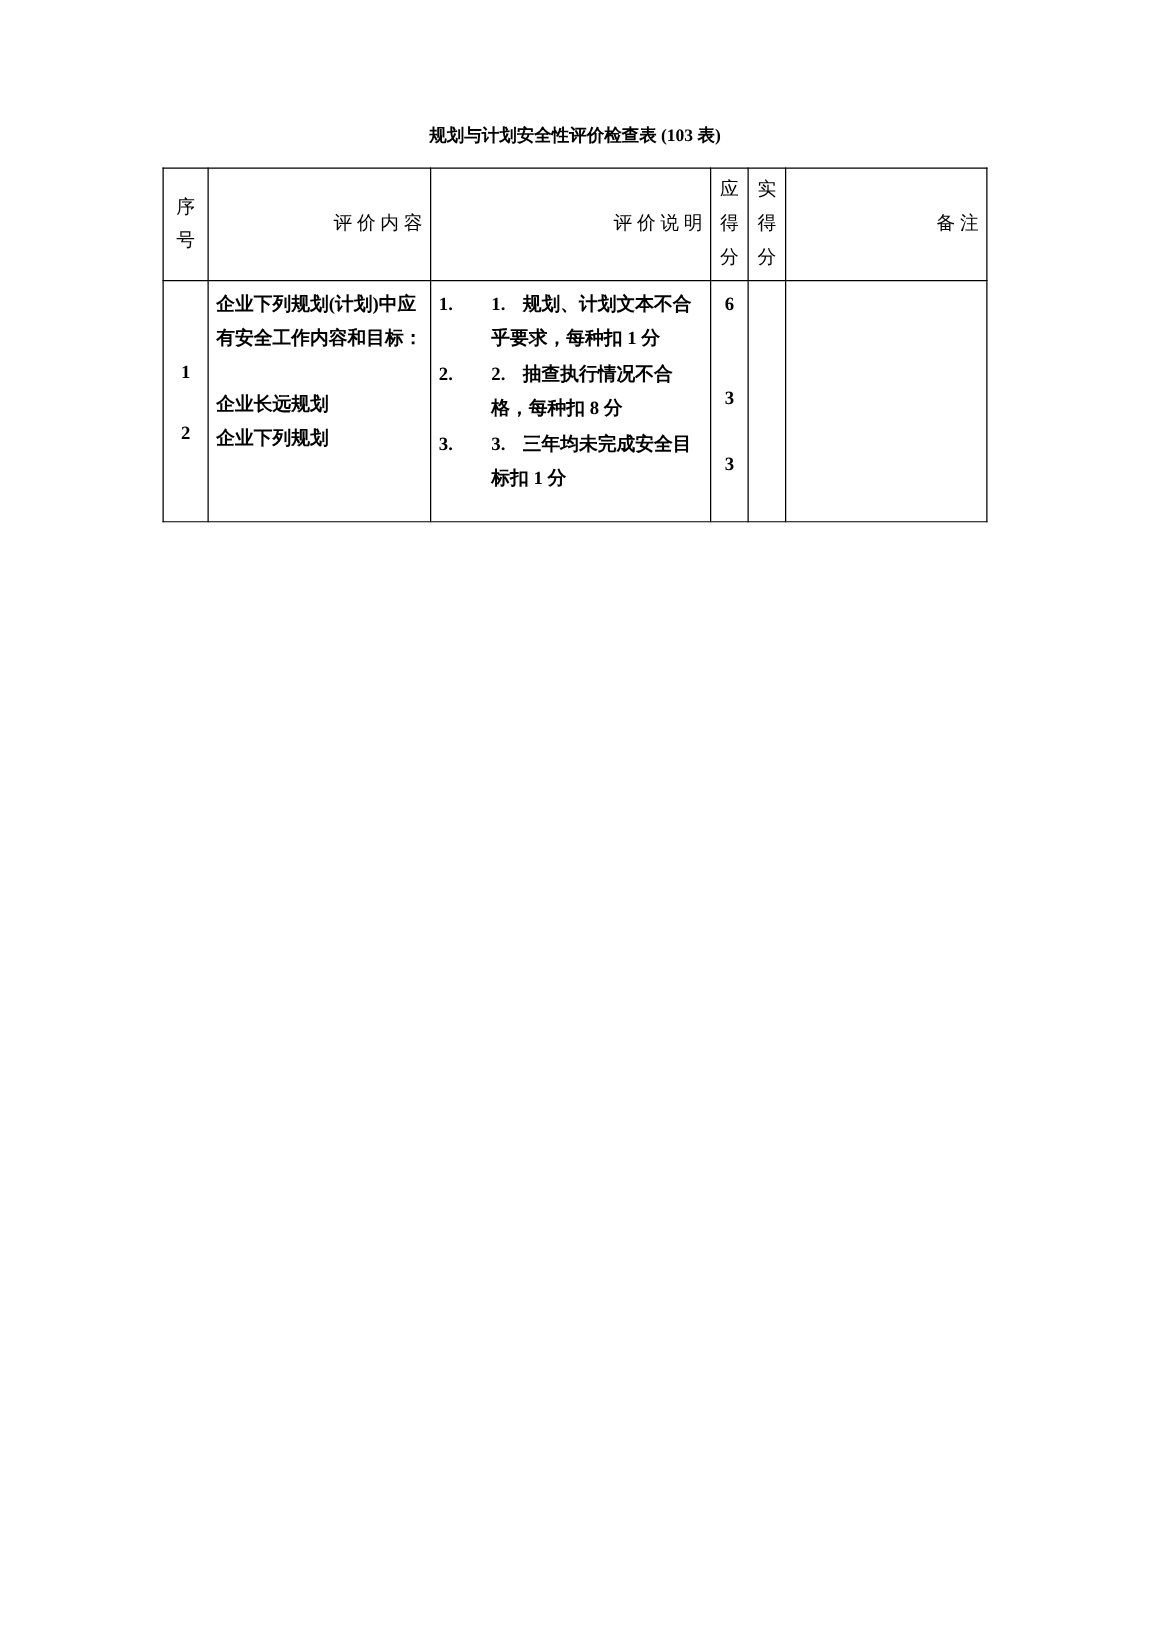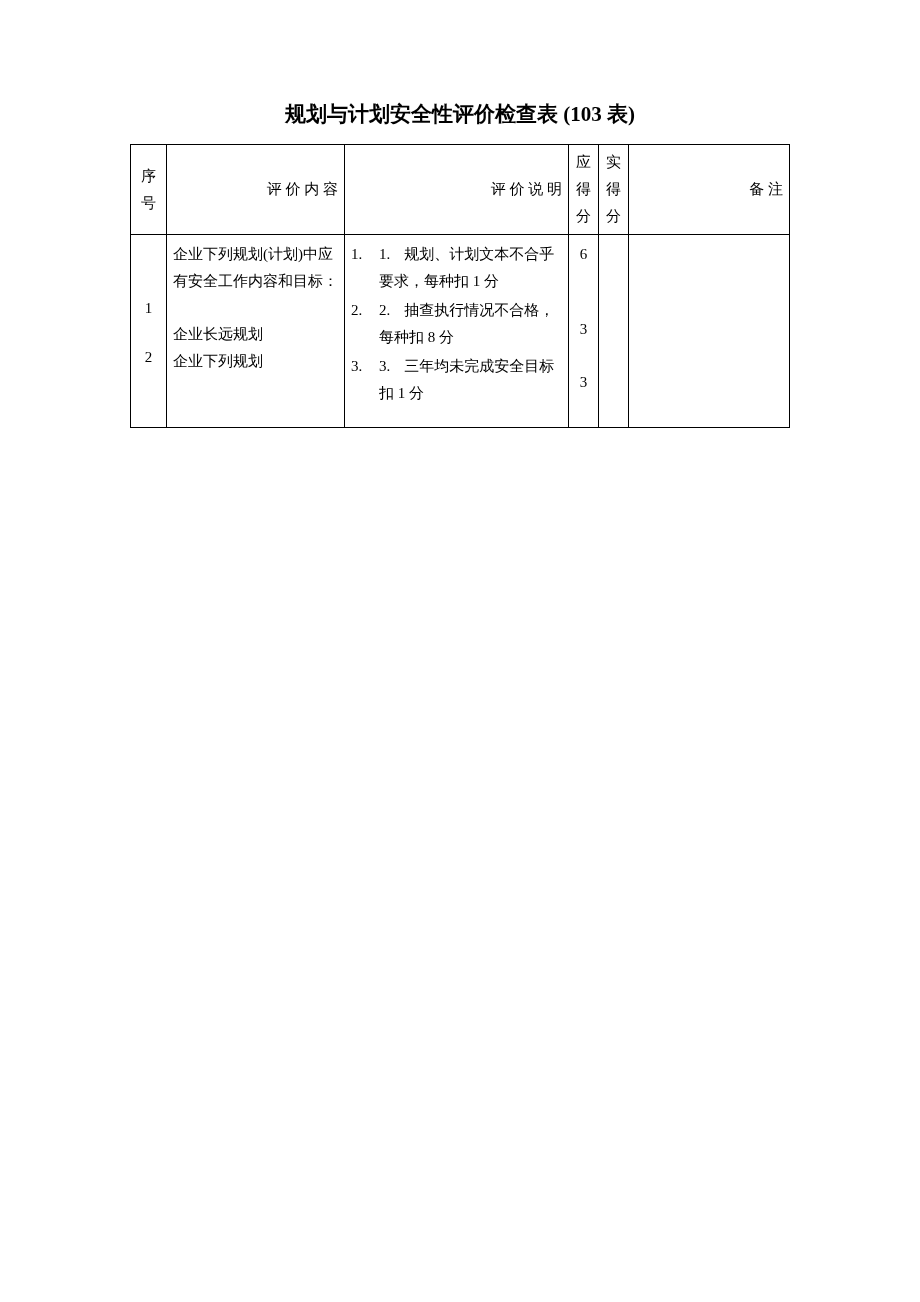--- a/index.html
+++ b/index.html
@@ -10,21 +10,21 @@
       font-family: "SimSun", "宋体", serif;
       font-size: 15px;
       color: #000;
     }
     .page {
       padding: 100px 130px 0 130px;
     }
     .title {
       text-align: center;
       font-weight: bold;
-      font-size: 21px;
+      font-size: 14px;
       margin-bottom: 16px;
       letter-spacing: 0px;
     }
     table {
       border-collapse: collapse;
       width: 100%;
       table-layout: fixed;
     }
     td, th {
       border: 1px solid #000;
@@ -45,34 +45,35 @@
       vertical-align: middle;
     }
     .vert {
       text-align: center;
     }
     .vert span { display: block; }
 
     
     .body-cell {
       padding: 6px 6px 18px 6px;
+      font-weight: bold;
     }
     .seq-cell { text-align: center; }
     .score-cell { text-align: center; }
 
     .content-block .intro { margin-bottom: 26px; }
     .content-block .r1 { }
     .content-block .r2 { }
 
     .desc-block .li {
       display: flex;
       margin-bottom: 2px;
     }
     .desc-block .on { width: 18px; flex-shrink:0; }
-    .desc-block .in { margin-left: 10px; flex:1; }
+    .desc-block .in { margin-left: 24px; flex:1; }
     .desc-block .in .dn { margin-right: 14px; }
 
     .score-block .s1 { }
     .score-block .s2 { margin-top: 48px; }
     .score-block .s3 { margin-top: 26px; }
 
     .seq-block .gap1 { height: 54px; }
     .seq-block .gap2 { height: 48px; }
   </style>
 </head>

